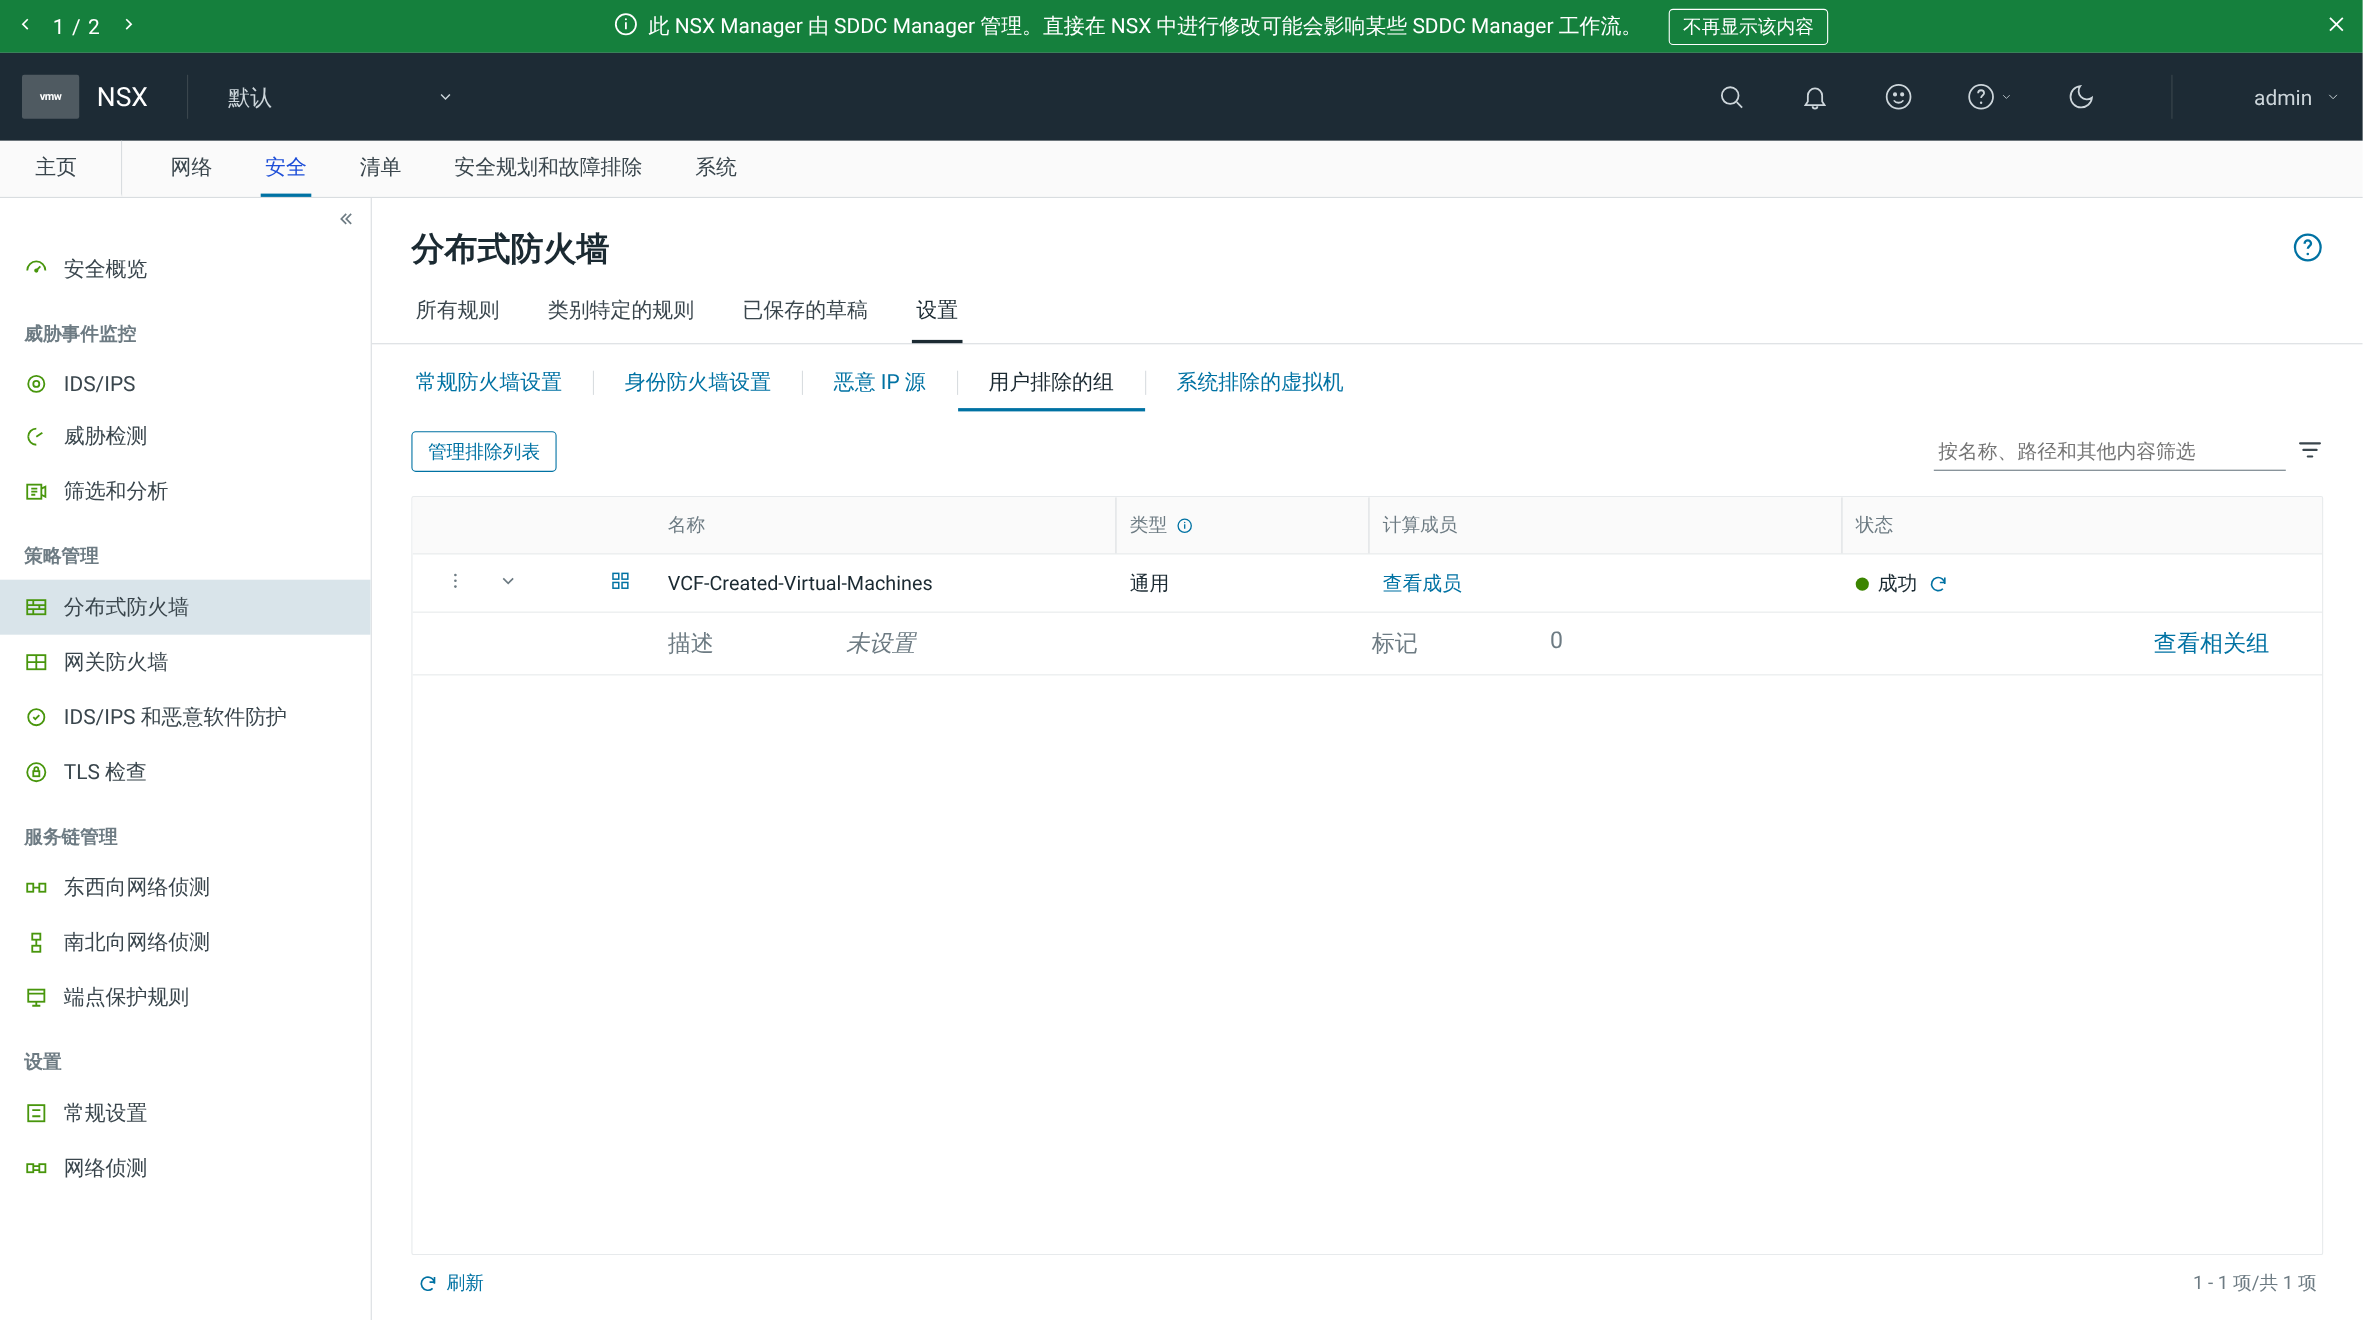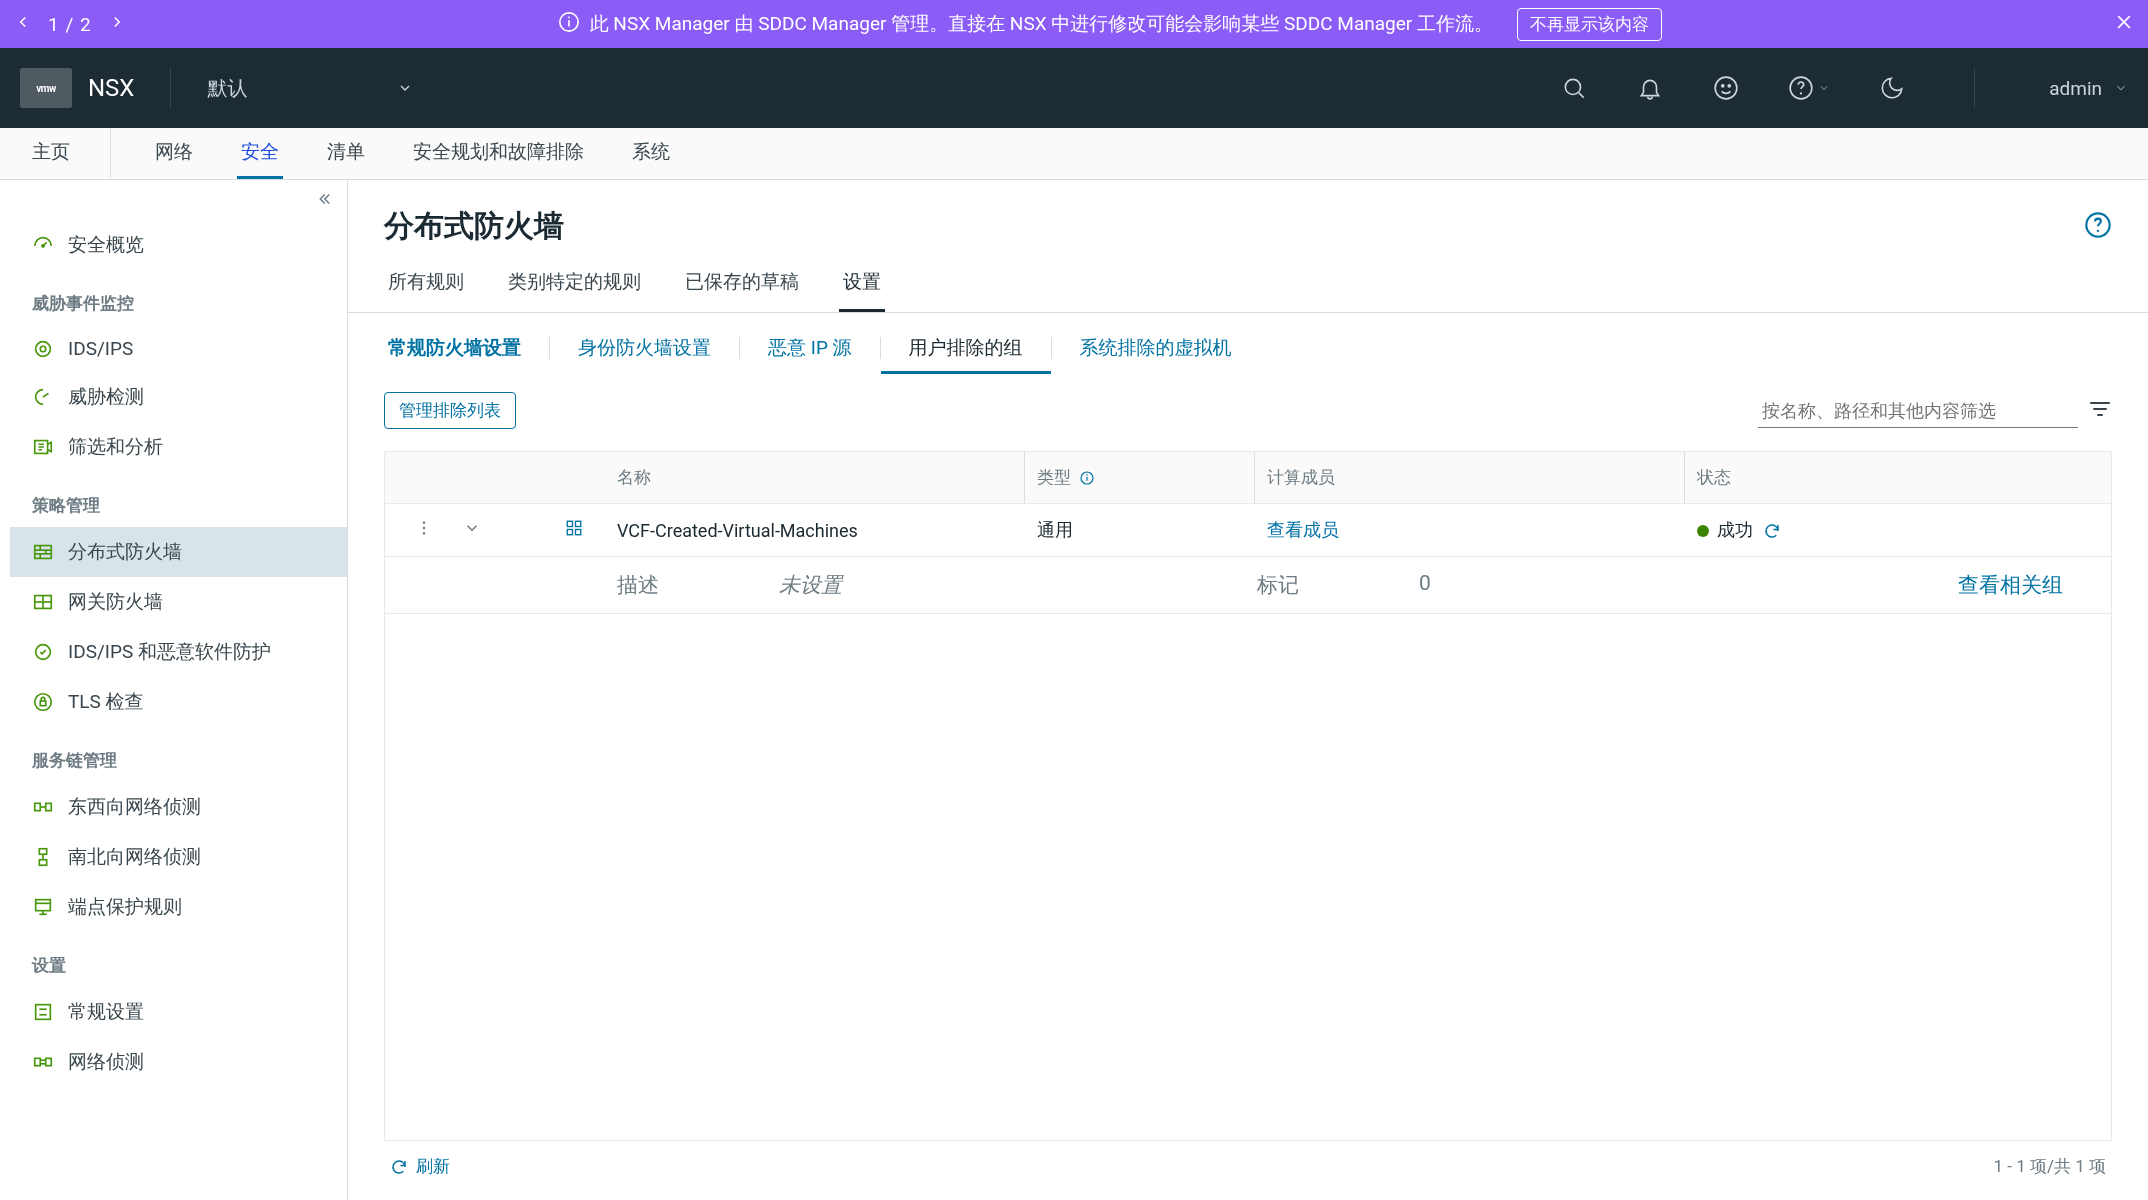--- a/index.html
+++ b/index.html
@@ -1,19 +1,19 @@
 <!DOCTYPE html>
 <html><head>
 <meta charset="utf-8">
 <style>
   * { box-sizing: border-box; margin: 0; padding: 0; font-family: -apple-system, BlinkMacSystemFont, "Segoe UI", Roboto, "Helvetica Neue", Arial, "Noto Sans", sans-serif; }
   body { background: #fff; color: #1b2a32; font-size: 13px; overflow: hidden; width: 2148px; height: 1200px; transform-origin: 0 0; }
 
   
-  .banner { background: #8b5cf6; color: #fff; height: 48px; display: flex; align-items: center; padding: 0 14px; font-size: 19px; }
+  .banner { background: #15803d; color: #fff; height: 48px; display: flex; align-items: center; padding: 0 14px; font-size: 19px; }
   .banner .nav-arrows { display: flex; align-items: center; gap: 6px; }
   .banner .nav-arrows svg { width: 18px; height: 18px; fill: none; stroke: #fff; stroke-width: 2; }
   .banner .page-ind { margin: 0 10px; letter-spacing: 1px; font-size: 19px; }
   .banner .msg { flex: 1; display: flex; align-items: center; justify-content: center; gap: 10px; }
   .banner .msg svg { width: 22px; height: 22px; }
   .banner .btn-outline { border: 1px solid #fff; border-radius: 4px; padding: 4px 12px; font-size: 17px; background: transparent; color: #fff; cursor: pointer; margin-left: 14px; }
   .banner .close { margin-left: auto; padding-left: 20px; }
   .banner .close svg { width: 20px; height: 20px; stroke: #fff; stroke-width: 2; }
 
   
@@ -29,21 +29,21 @@
   .header .right .user { display: flex; align-items: center; gap: 12px; font-size: 19px; margin-left: 20px; color: #cdd6db; }
   .header .right .vdiv { width: 1px; height: 40px; background: #3a464d; margin: 0 6px 0 20px; }
 
   
   .toptabs { background: #fafafa; border-bottom: 1px solid #d9dde0; height: 52px; display: flex; align-items: stretch; padding: 0 28px; gap: 40px; }
   .toptabs .tab { display: flex; align-items: center; font-size: 19px; color: #3a464d; cursor: pointer; border-bottom: 3px solid transparent; padding: 0 4px; }
   .toptabs .tab.divafter { border-right: 1px solid #d9dde0; padding-right: 40px; }
   .toptabs .tab.active { border-bottom-color: #0072a3; color: #1d4ed8; }
 
   
-  .main { display: flex; height: calc(100% - 48px - 80px - 52px); padding-left: 10px; }
+  .main { display: flex; height: calc(100% - 48px - 80px - 52px); }
 
   .sidebar { width: 338px; border-right: 1px solid #d9dde0; overflow-y: auto; position: relative; }
   .sidebar .collapse { position: absolute; top: 10px; right: 14px; cursor: pointer; }
   .sidebar .collapse svg { width: 18px; height: 18px; stroke: #6d7b83; stroke-width: 2; fill: none; }
   .sidebar .item { display: flex; align-items: center; gap: 14px; padding: 12px 22px; font-size: 19px; color: #3a464d; cursor: pointer; }
   .sidebar .item .ico { width: 22px; height: 22px; display: flex; align-items: center; justify-content: center; }
   .sidebar .item.active { background: #d9e4ea; }
   .sidebar .section { padding: 22px 22px 10px; font-size: 17px; color: #6d7b83; font-weight: 700; }
   .sidebar .first-item { margin-top: 40px; }
 
@@ -52,21 +52,21 @@
   .content h1 { font-size: 30px; font-weight: 600; color: #1b2a32; }
   .content .help { margin-left: auto; }
   .content .help svg { width: 28px; height: 28px; stroke: #0072a3; fill: none; stroke-width: 1.8; }
 
   .subtabs { display: flex; gap: 36px; margin-top: 22px; border-bottom: 1px solid #d9dde0; margin-left:-36px; margin-right:-36px; padding: 0 36px; }
   .subtabs .st { padding: 0 4px 14px; font-size: 19px; color: #3a464d; cursor: pointer; border-bottom: 3px solid transparent; }
   .subtabs .st.active { border-bottom-color: #1b2a32; color: #1b2a32; font-weight: 500; }
 
   .subsubtabs { display: flex; align-items: center; gap: 0; margin-top: 22px; font-size: 19px; }
   .subsubtabs .sst { color: #0072a3; padding: 0 28px 10px; cursor: pointer; border-bottom: 3px solid transparent; }
-  .subsubtabs .sst:first-child { padding-left: 4px; font-weight: bold; }
+  .subsubtabs .sst:first-child { padding-left: 4px; }
   .subsubtabs .sep { width: 1px; height: 22px; background: #d9dde0; align-self: flex-start; margin-top: 2px; }
   .subsubtabs .sst.active { color: #1b2a32; border-bottom-color: #0072a3; }
 
   .toolbar { display: flex; align-items: center; margin-top: 18px; }
   .toolbar .btn-outline-blue { border: 1px solid #0072a3; color: #0072a3; background: transparent; border-radius: 4px; padding: 6px 14px; font-size: 17px; cursor: pointer; }
   .toolbar .search { margin-left: auto; display: flex; align-items: center; gap: 10px; }
   .toolbar .search input { border: none; border-bottom: 1px solid #6d7b83; padding: 6px 4px; font-size: 18px; width: 320px; outline: none; color: #6d7b83; }
   .toolbar .search .filter svg { width: 24px; height: 24px; stroke: #3a464d; fill: #3a464d; }
 
   .table-wrap { border: 1px solid #e7eaec; border-radius: 2px; margin-top: 22px; flex: 1; display: flex; flex-direction: column; overflow: hidden; }

